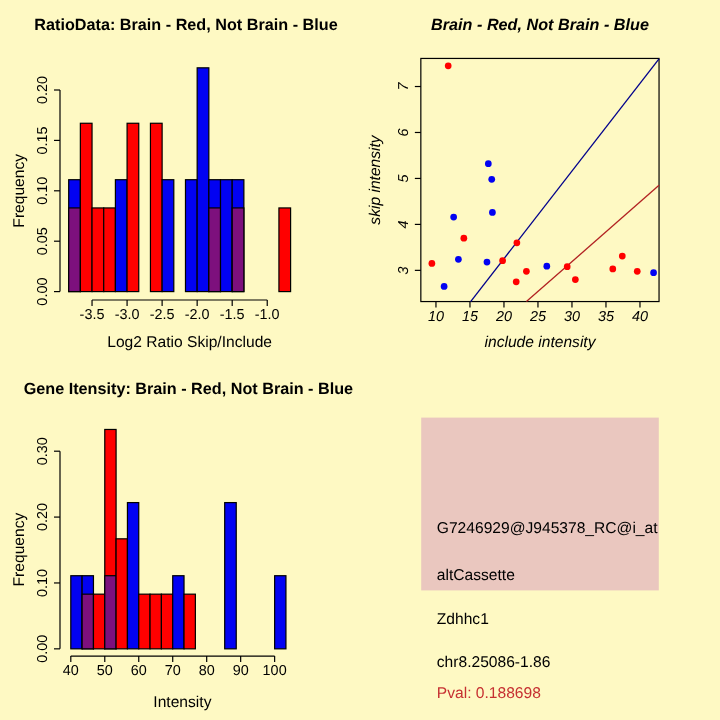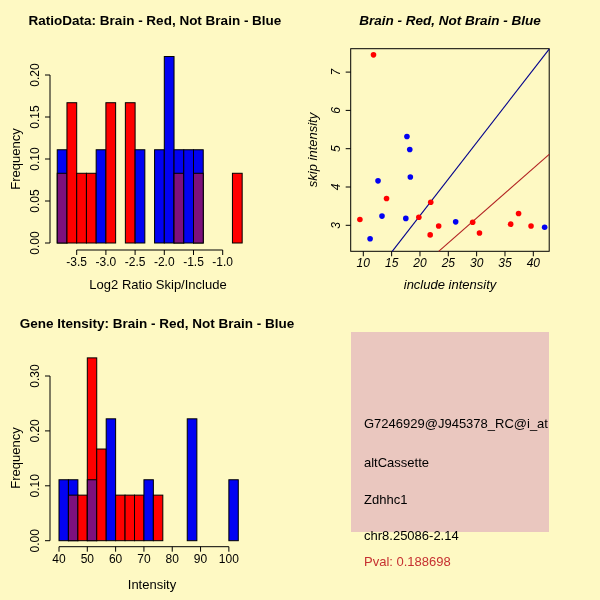--- a/index.html
+++ b/index.html
@@ -6,21 +6,21 @@
   body{width:600px;height:600px;position:relative;font-family:"Liberation Sans",sans-serif;}
   .panel{position:absolute;width:300px;height:300px;background:#fef9c3;}
   #panel-tl{left:0;top:0;}
   #panel-tr{left:300px;top:0;font-style:italic;}
   #panel-bl{left:0;top:300px;}
   #panel-br{left:300px;top:300px;}
   svg{display:block;}
   svg text{font-family:"Liberation Sans",sans-serif;fill:#000000;}
   .plot-title{font-size:13.5px;font-weight:bold;}
   .axis-label{font-size:13px;}
-  .info-box{position:absolute;left:51px;top:32px;width:198px;height:200px;text-align:right;}
+  .info-box{position:absolute;left:51px;top:48px;width:198px;height:144px;text-align:right;}
   .info-line{position:absolute;left:13px;font-size:13px;white-space:nowrap;color:#000000;}
 </style>
 </head>
 <body>
 
 <div class="panel" id="panel-tl">
   <svg id="svg-ratio" width="300" height="300" viewBox="0 0 300 300">
     <text class="plot-title" x="155" y="25" text-anchor="middle">RatioData: Brain - Red, Not Brain - Blue</text>
     <text class="axis-label" x="20" y="159" text-anchor="middle" transform="rotate(-90 20 159)">Frequency</text>
     <text class="axis-label" x="158" y="289" text-anchor="middle">Log2 Ratio Skip/Include</text>
@@ -197,16 +197,16 @@
         </g>
       </g>
   </svg>
 </div>
 
 <div class="panel" id="panel-br">
   <div class="info-box" id="info-box" style="background: rgb(234, 199, 191);">
     <div class="info-line" style="top:84px">G7246929@J945378_RC@i_at</div>
     <div class="info-line" style="top:123px">altCassette</div>
     <div class="info-line" style="top:160px">Zdhhc1</div>
-    <div class="info-line" style="top:196px">chr8.25086-2.14</div>
+    <div class="info-line" style="top:196px">chr8.25086-1.86</div>
     <div class="info-line" id="pval-line" style="top: 222px; color: rgb(198, 48, 49);">Pval: 0.188698</div>
   </div>
 </div>
 
 </body></html>

